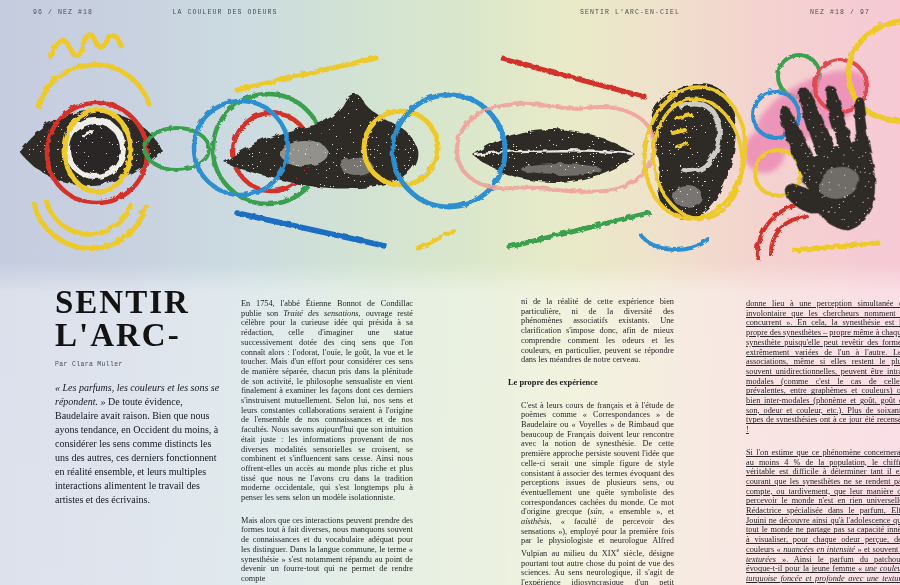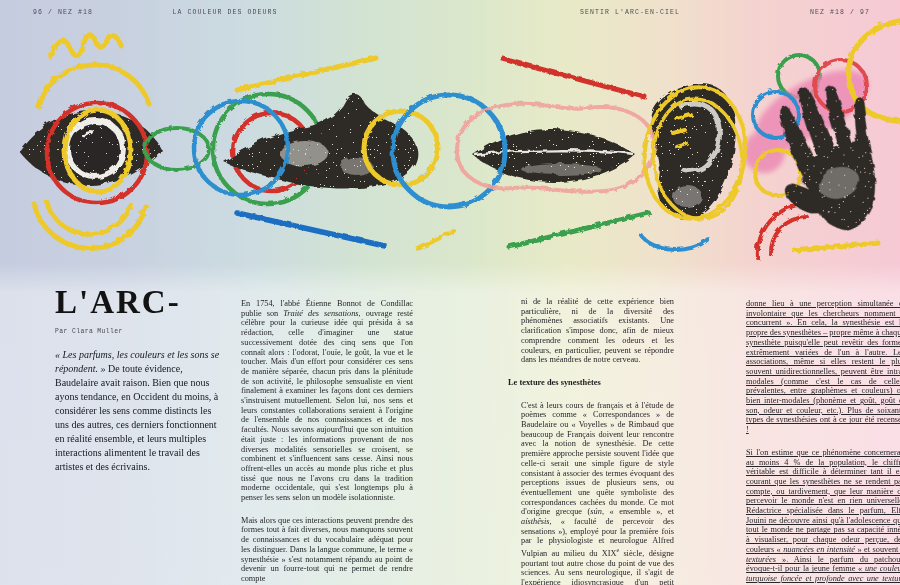--- a/index.html
+++ b/index.html
@@ -137,34 +137,35 @@
     </g>
 
     <g filter="url(#grain)" transform="rotate(-22 825 160)">
       <path d="M818,232 C808,227 801,218 799,207 C787,203 777,191 775,179 C773,169 781,165 788,171 L797,179 L796,158 C795,138 796,114 799,99 C800,91 809,91 810,99 C812,114 813,134 814,151 L818,151 C818,129 820,104 823,89 C824,81 834,81 835,89 C837,107 838,129 838,151 L842,151 C843,129 846,107 849,97 C851,89 860,90 860,98 C860,114 858,134 856,153 L860,154 C863,139 868,125 872,117 C875,110 883,112 881,120 C877,135 872,154 869,171 C866,191 860,207 852,217 C844,226 832,234 818,232 Z" fill="#2e2b28"></path>
       <ellipse cx="828" cy="185" rx="20" ry="15" fill="#e9e7e0" opacity="0.35"></ellipse>
     </g>
   </svg>
 
   <div class="col col1">
     <h1 class="title">
+      <span>SENTIR</span>
       <span>L'ARC-</span>
     </h1>
     <div class="byline">Par Clara Muller</div>
     <p class="lede"><i>« Les parfums, les couleurs et les sons se répondent. »</i> De toute évidence, Baudelaire avait raison. Bien que nous ayons tendance, en Occident du moins, à considérer les sens comme distincts les uns des autres, ces derniers fonctionnent en réalité ensemble, et leurs multiples interactions alimentent le travail des artistes et des écrivains.</p>
   </div>
 
   <div class="col body-col c2">
     <p>En 1754, l'abbé Étienne Bonnot de Condillac publie son <i>Traité des sensations</i>, ouvrage resté célèbre pour la curieuse idée qui présida à sa rédaction, celle d'imaginer une statue successivement dotée des cinq sens que l'on connaît alors : l'odorat, l'ouïe, le goût, la vue et le toucher. Mais d'un effort pour considérer ces sens de manière séparée, chacun pris dans la plénitude de son activité, le philosophe sensualiste en vient finalement à examiner les façons dont ces derniers s'instruisent mutuellement. Selon lui, nos sens et leurs constantes collaborations seraient à l'origine de l'ensemble de nos connaissances et de nos facultés. Nous savons aujourd'hui que son intuition était juste : les informations provenant de nos diverses modalités sensorielles se croisent, se combinent et s'influencent sans cesse. Ainsi nous offrent-elles un accès au monde plus riche et plus tissé que nous ne l'avons cru dans la tradition moderne occidentale, qui s'est longtemps plu à penser les sens selon un modèle isolationniste.</p>
     <p>Mais alors que ces interactions peuvent prendre des formes tout à fait diverses, nous manquons souvent de connaissances et du vocabulaire adéquat pour les distinguer. Dans la langue commune, le terme « synesthésie » s'est notamment répandu au point de devenir un fourre-tout qui ne permet de rendre compte</p>
   </div>
 
   <div class="col body-col c3">
     <p>ni de la réalité de cette expérience bien particulière, ni de la diversité des phénomènes associatifs existants. Une clarification s'impose donc, afin de mieux comprendre comment les odeurs et les couleurs, en particulier, peuvent se répondre dans les méandres de notre cerveau.</p>
-    <h3 class="subhead">Le texture des synesthètes</h3>
+    <h3 class="subhead">Le propre des expérience</h3>
     <p>C'est à leurs cours de français et à l'étude de poèmes comme « Correspondances » de Baudelaire ou « Voyelles » de Rimbaud que beaucoup de Français doivent leur rencontre avec la notion de synesthésie. De cette première approche persiste souvent l'idée que celle-ci serait une simple figure de style consistant à associer des termes évoquant des perceptions issues de plusieurs sens, ou éventuellement une quête symboliste des correspondances cachées du monde. Ce mot d'origine grecque (<i>sún</i>, « ensemble », et <i>aísthêsis</i>, « faculté de percevoir des sensations »), employé pour la première fois par le physiologiste et neurologue Alfred Vulpian au milieu du XIX<sup>e</sup> siècle, désigne pourtant tout autre chose du point de vue des sciences. Au sens neurologique, il s'agit de l'expérience idiosyncrasique d'un petit nombre d'individus dans laquelle un « inducteur » – stimulus perçu par le biais d'un sens –</p>
   </div>
 
   <div class="col body-col c4">
     <p>donne lieu à une perception simultanée et involontaire que les chercheurs nomment « concurrent ». En cela, la synesthésie est le propre des synesthètes – propre même à chaque synesthète puisqu'elle peut revêtir des formes extrêmement variées de l'un à l'autre. Les associations, même si elles restent le plus souvent unidirectionnelles, peuvent être intra-modales (comme c'est le cas de celles, prévalentes, entre graphèmes et couleurs) ou bien inter-modales (phonème et goût, goût et son, odeur et couleur, etc.). Plus de soixante types de synesthésies ont à ce jour été recensés !</p>
     <p>Si l'on estime que ce phénomène concernerait au moins 4 % de la population, le chiffre véritable est difficile à déterminer tant il est courant que les synesthètes ne se rendent pas compte, ou tardivement, que leur manière de percevoir le monde n'est en rien universelle. Rédactrice spécialisée dans le parfum, Elfa Jouini ne découvre ainsi qu'à l'adolescence que tout le monde ne partage pas sa capacité innée à visualiser, pour chaque odeur perçue, des couleurs « <i>nuancées en intensité</i> » et souvent « <i>texturées</i> ». Ainsi le parfum du patchouli évoque-t-il pour la jeune femme « <i>une couleur turquoise foncée et profonde avec une texture légèrement humide</i> », alors que l'odeur du cacao est associée à une teinte « <i>ocre rouge avec une texture de</i> →</p>
   </div>
 
 </div>
 

